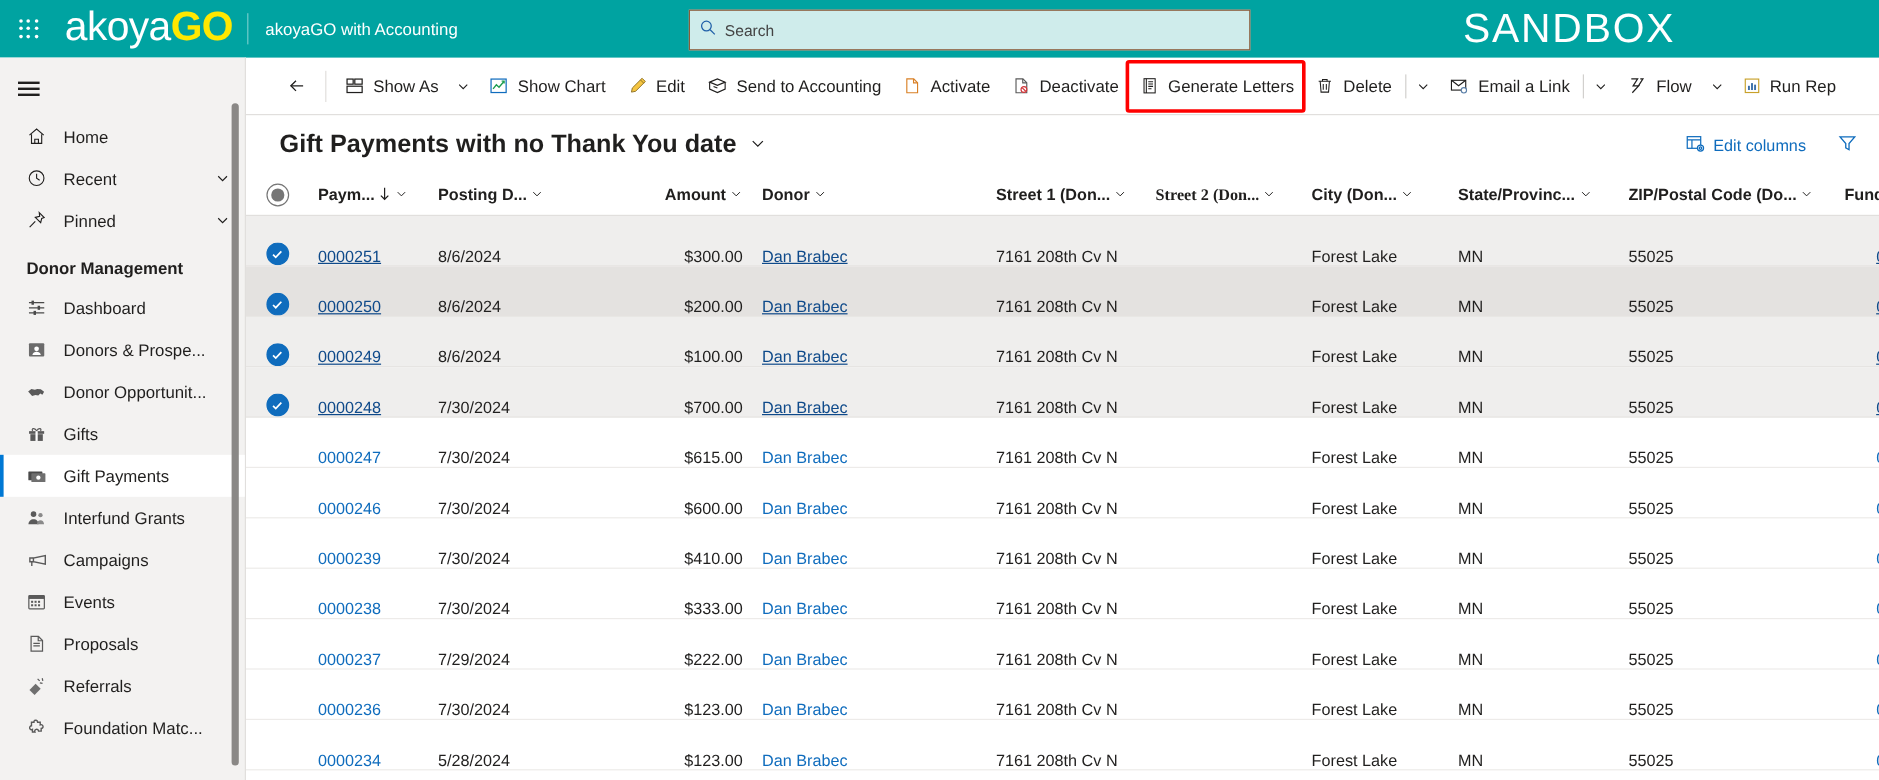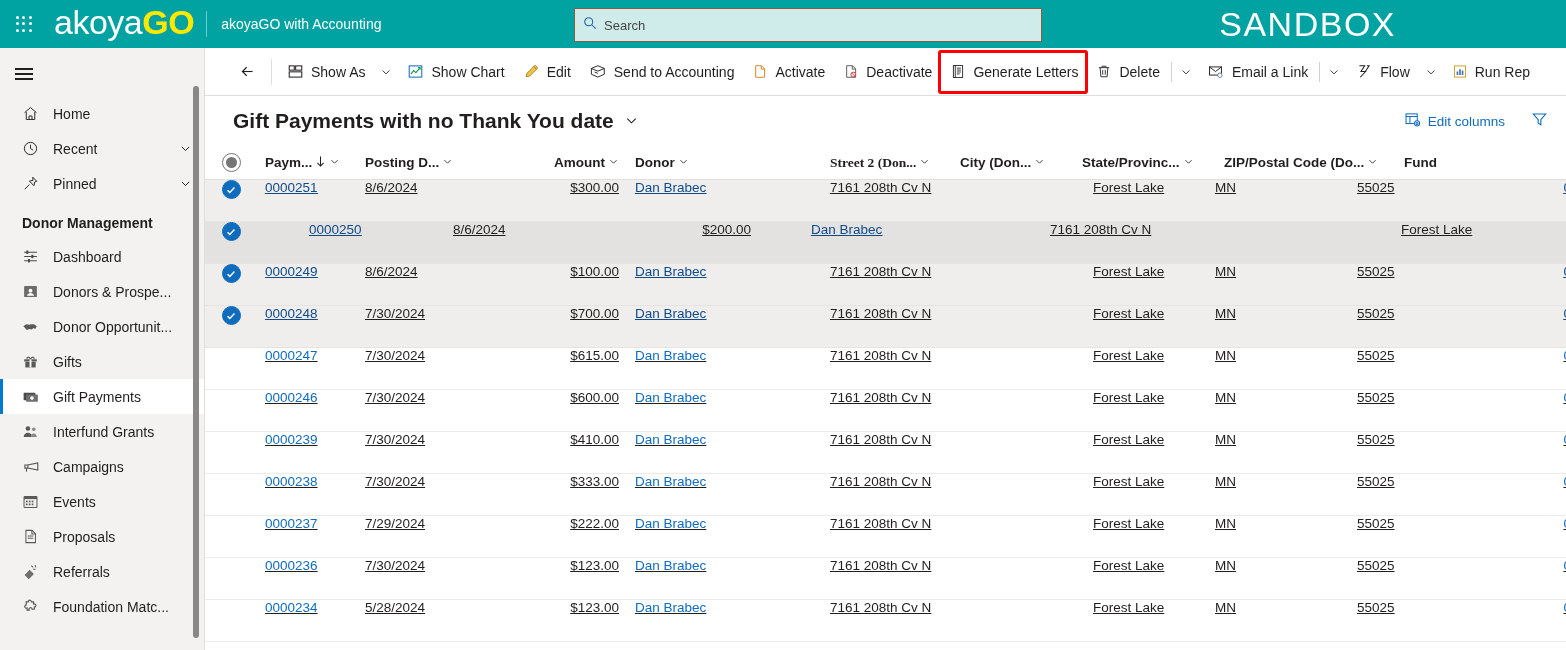--- a/index.html
+++ b/index.html
@@ -234,28 +234,27 @@
   .c-st2   { width: 130px; flex: 0 0 130px; font-family: Liberation Serif, serif; }
   .c-city  { width: 122px; flex: 0 0 122px; }
   .c-state { width: 142px; flex: 0 0 142px; }
   .c-zip   { width: 180px; flex: 0 0 180px; }
   .c-fund  { width: 80px; flex: 0 0 80px; }
 
   .gridhdr .c-amt { justify-content: flex-end; }
 
   .row {
     height: 42px; flex: 0 0 42px;
-    display: flex; align-items: flex-start;
+    display: flex; align-items: flex-end;
     font-size: 13.5px; color: #201f1e;
     border-bottom: 1px solid #edebe9;
     cursor: pointer;
-    text-decoration: underline;
   }
   .row.sel { background: #efeeed; border-bottom-color: #e6e4e2; }
-  .row.sel.alt { background: #e4e2e0; gap: 44px; }
+  .row.sel.alt { background: #e4e2e0; }
   .row .cell { padding: 0 8px; overflow: hidden; white-space: nowrap; text-overflow: ellipsis; display: flex; align-items: center; }
   .row .c-amt { justify-content: flex-end; }
   .row .c-fund { justify-content: flex-end; }
 
   .link { color: #0f6cbd; cursor: pointer; }
   .row.sel .link { color: #0f4a8a; text-decoration: underline; }
 
   .chk {
     width: 19px; height: 19px; border-radius: 50%;
     border: 1.5px solid #9a9a9a; background: transparent;
@@ -706,20 +705,26 @@
           <span><svg width="11" height="11" viewBox="0 0 16 16" fill="none" stroke="#201f1e" stroke-width="1.2">
                 <path d="M3.5 6l4.5 4.5L12.5 6"></path>
               </svg></span>
         </div>
         <div class="cell c-donor">
           <span class="hlbl">Donor</span>
           <span><svg width="11" height="11" viewBox="0 0 16 16" fill="none" stroke="#201f1e" stroke-width="1.2">
                 <path d="M3.5 6l4.5 4.5L12.5 6"></path>
               </svg></span>
         </div>
+        <div class="cell c-st1">
+          <span class="hlbl">Street 1 (Don...</span>
+          <span><svg width="11" height="11" viewBox="0 0 16 16" fill="none" stroke="#201f1e" stroke-width="1.2">
+                <path d="M3.5 6l4.5 4.5L12.5 6"></path>
+              </svg></span>
+        </div>
         <div class="cell c-st2">
           <span class="hlbl">Street 2 (Don...</span>
           <span><svg width="11" height="11" viewBox="0 0 16 16" fill="none" stroke="#201f1e" stroke-width="1.2">
                 <path d="M3.5 6l4.5 4.5L12.5 6"></path>
               </svg></span>
         </div>
         <div class="cell c-city">
           <span class="hlbl">City (Don...</span>
           <span><svg width="11" height="11" viewBox="0 0 16 16" fill="none" stroke="#201f1e" stroke-width="1.2">
                 <path d="M3.5 6l4.5 4.5L12.5 6"></path>

